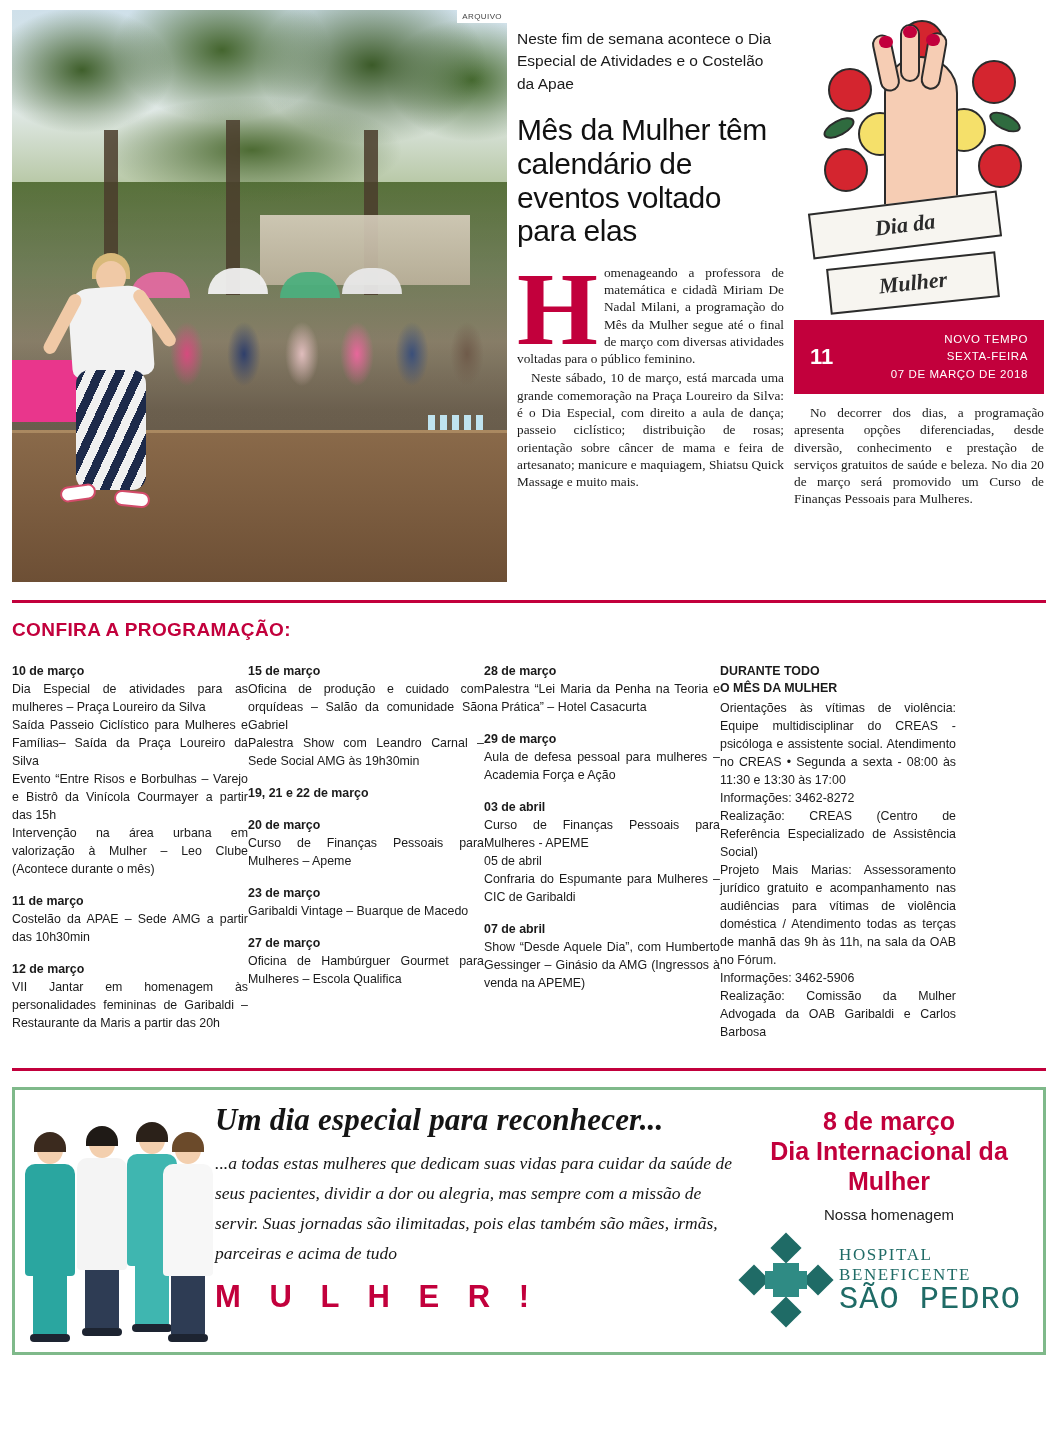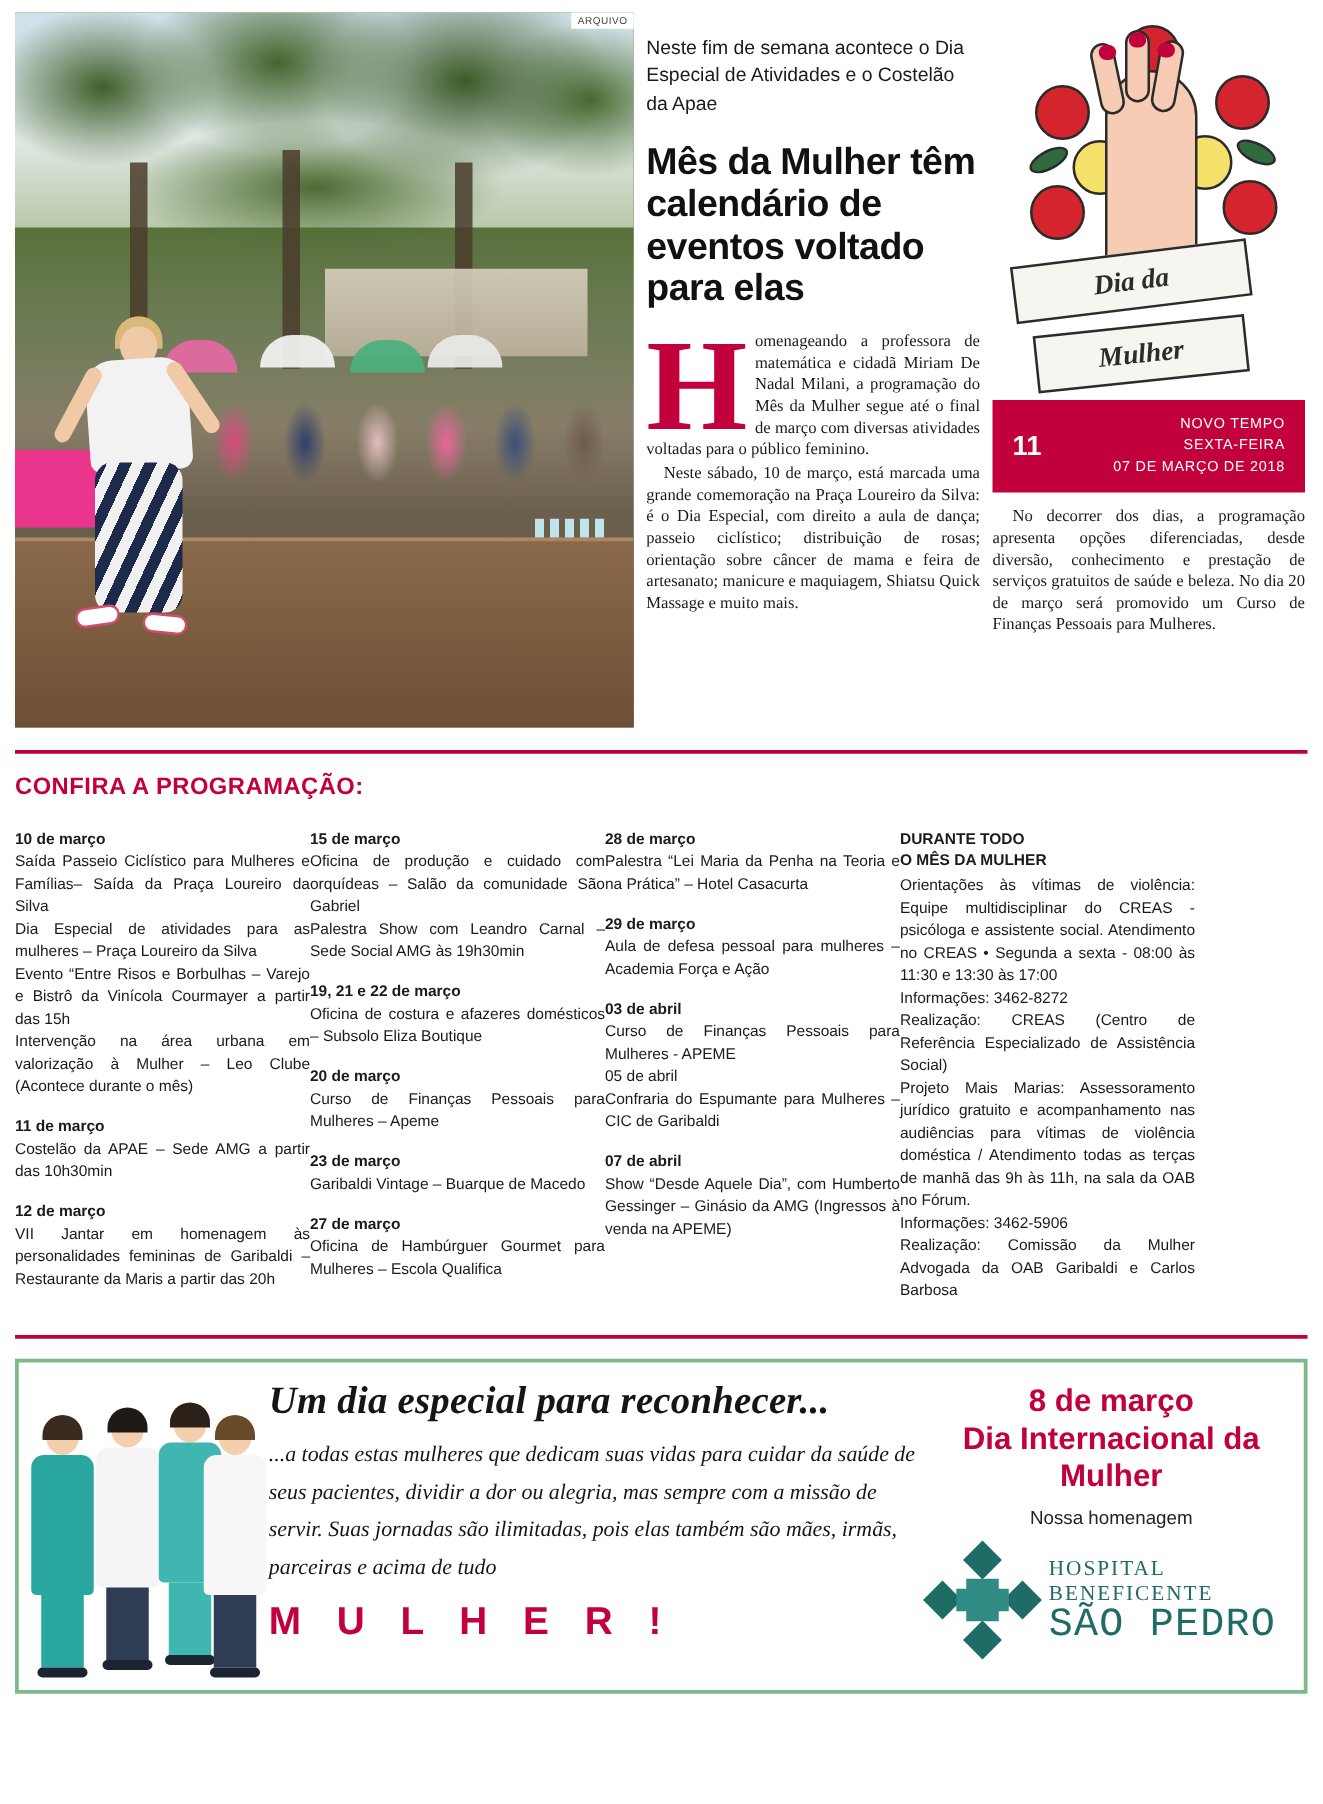--- a/index.html
+++ b/index.html
@@ -65,21 +65,21 @@
   .bottles { position:absolute; left:416px; top:405px; width:60px; height:26px;
              background:repeating-linear-gradient(90deg,#bfe3ef 0 7px, rgba(0,0,0,0) 7px 12px); }
   .arquivo-tag {
     position: absolute; right: 0; top: 0; background: #ffffff; color: #444;
     font-size: 8px; letter-spacing: .4px; padding: 2px 5px;
   }
 
   .midcol { width: 267px; flex: 0 0 267px; padding-top: 18px; }
   .kicker { font-family: "Liberation Sans", sans-serif; font-size: 15.5px; line-height: 1.45; color: #1a1a1a; }
   .headline {
-    font-family: "Liberation Sans", sans-serif; font-weight: bold;
+    font-family: "Liberation Sans", sans-serif; font-weight: normal;
     font-size: 30px; line-height: 1.12; margin-top: 18px; color: #111;
     letter-spacing: -0.4px;
   }
   .body-col { margin-top: 16px; font-family: "Liberation Serif", serif; font-size: 13.3px; line-height: 1.3; text-align: justify; color: #1a1a1a; }
   .dropcap { float: left; font-family: "Liberation Serif", serif; font-size: 104px; line-height: .78; color: #c2003c; font-weight: bold; margin: 4px 6px 0 0; }
   .body-col p { margin: 0; text-indent: 0; }
   .body-col p + p { text-indent: 14px; margin-top: 2px; }
 
   .rightcol { width: 250px; flex: 0 0 250px; padding-top: 6px; }
   .logo-box { width: 100%; height: 300px; position: relative; }
@@ -244,36 +244,35 @@
     </div>
   </div>
 
   <div class="rule"></div>
   <div class="section-title">CONFIRA A PROGRAMAÇÃO:</div>
 
   <div class="program">
 
     <div class="pcol">
       <div class="pdate">10 de março</div>
+      <div class="pitem">Dia Especial de atividades para as mulheres – Praça Loureiro da Silva</div>
       <div class="pitem">Saída Passeio Ciclístico para Mulheres e Famílias– Saída da Praça Loureiro da Silva</div>
-      <div class="pitem">Dia Especial de atividades para as mulheres – Praça Loureiro da Silva</div>
       <div class="pitem">Evento “Entre Risos e Borbulhas – Varejo e Bistrô da Vinícola Courmayer a partir das 15h</div>
       <div class="pitem">Intervenção na área urbana em valorização à Mulher – Leo Clube (Acontece durante o mês)</div>
       <div class="pdate">11 de março</div>
       <div class="pitem">Costelão da APAE – Sede AMG a partir das 10h30min</div>
       <div class="pdate">12 de março</div>
       <div class="pitem">VII Jantar em homenagem às personalidades femininas de Garibaldi – Restaurante da Maris a partir das 20h</div>
     </div>
 
     <div class="pcol">
       <div class="pdate">15 de março</div>
       <div class="pitem">Oficina de produção e cuidado com orquídeas – Salão da comunidade São Gabriel</div>
       <div class="pitem">Palestra Show com Leandro Carnal – Sede Social AMG às 19h30min</div>
       <div class="pdate">19, 21 e 22 de março</div>
-      <div class="pitem">Oficina de costura e afazeres domésticos – Subsolo Eliza Boutique</div>
       <div class="pdate">20 de março</div>
       <div class="pitem">Curso de Finanças Pessoais para Mulheres – Apeme</div>
       <div class="pdate">23 de março</div>
       <div class="pitem">Garibaldi Vintage – Buarque de Macedo</div>
       <div class="pdate">27 de março</div>
       <div class="pitem">Oficina de Hambúrguer Gourmet para Mulheres – Escola Qualifica</div>
     </div>
 
     <div class="pcol">
       <div class="pdate">28 de março</div>

